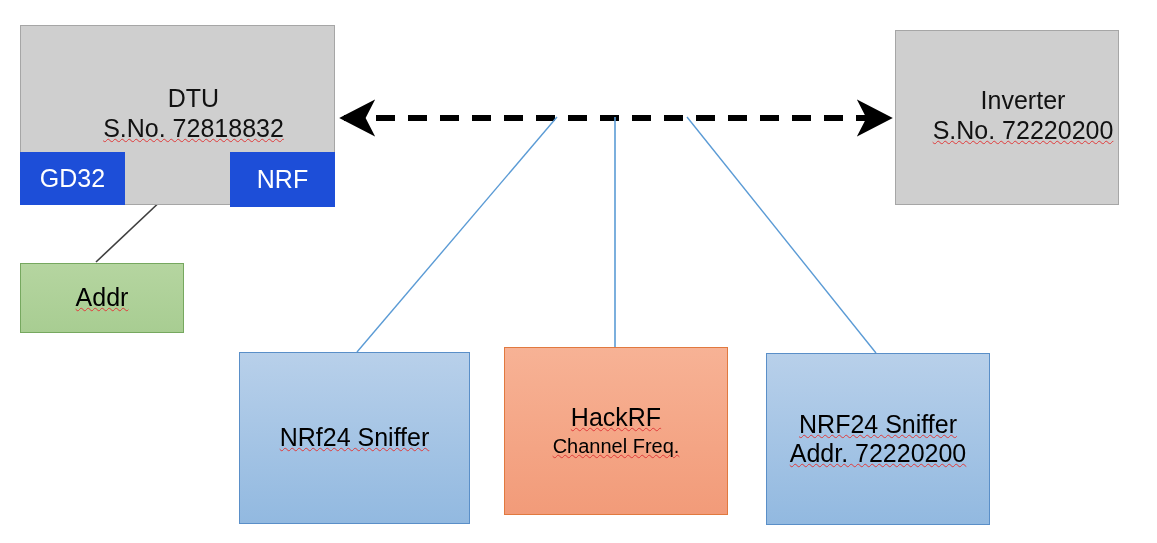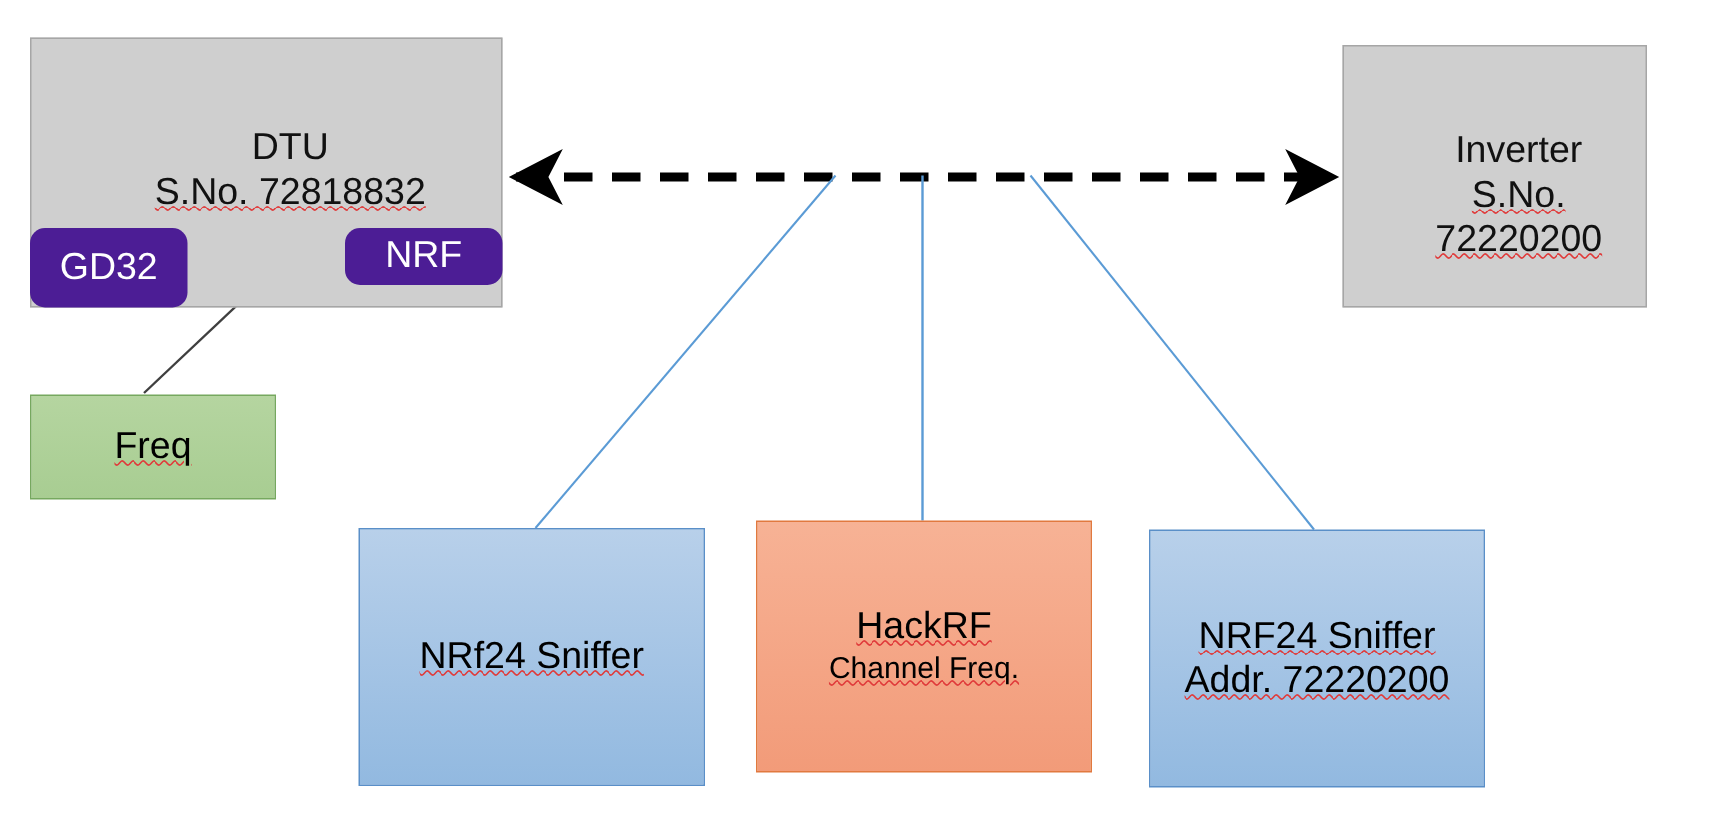--- a/index.html
+++ b/index.html
@@ -38,35 +38,34 @@
     font-size: 25px;
     color: #111;
     padding-left: 32px;
   }
   #dtu-box {
     left: 20px; top: 25px; width: 315px; height: 180px;
     justify-content: flex-start;
     padding-top: 58px;
   }
   #inverter-box {
-    left: 895px; top: 30px; width: 203px; height: 175px;
+    left: 895px; top: 30px; width: 224px; height: 175px;
     justify-content: flex-start;
     padding-top: 55px;
   }
 
   
   .black-box {
-    background: #4c1d95;
+    background: #1d4ed8;
     color: #ffffff;
     font-size: 25px;
     justify-content: center;
-    border-radius: 10px;
   }
   #gd32-box { left: 20px;  top: 152px; width: 105px; height: 53px; }
-  #nrf-box  { left: 230px; top: 152px; width: 105px; height: 38px; }
+  #nrf-box  { left: 230px; top: 152px; width: 105px; height: 55px; }
 
   
   #logic-box {
     left: 20px; top: 263px; width: 164px; height: 70px;
     background: linear-gradient(to bottom, #b5d5a0 0%, #a8cd92 100%);
     border: 1px solid #76a85f;
     font-size: 25px;
   }
 
   
@@ -144,21 +143,21 @@
 
   <div class="box black-box" id="gd32-box">
     <span>GD32</span>
   </div>
 
   <div class="box black-box" id="nrf-box">
     <span>NRF</span>
   </div>
 
   <div class="box" id="logic-box">
-    <span class="squiggle">Freq</span>
+    <span class="squiggle">Addr</span>
   </div>
 
   <div class="box grey-box" id="inverter-box">
     <div>Inverter</div>
     <div>
       <span class="squiggle">S.No. 72220200</span>
     </div>
   </div>
 
   <div class="box blue-box" id="sniffer-left-box">

